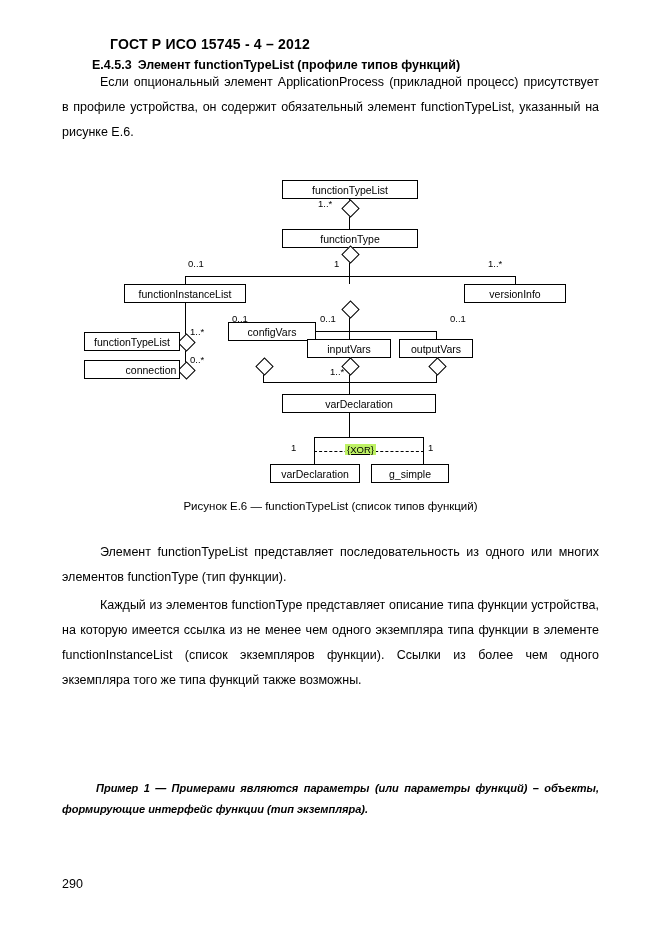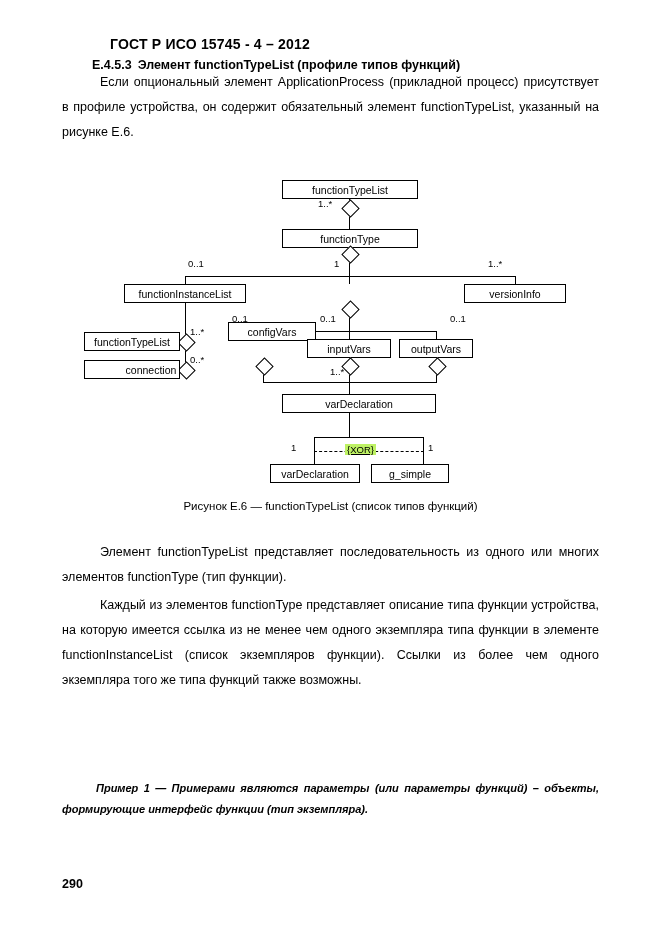--- a/index.html
+++ b/index.html
@@ -70,21 +70,20 @@
     top: 500px;
     width: 661px;
     text-align: center;
     font-size: 11.5px;
   }
   .page-number {
     position: absolute;
     left: 62px;
     top: 877px;
     font-size: 12.5px;
-    font-weight: bold;
   }
 
   
   .diagram {
     position: absolute;
     left: 0;
     top: 170px;
     width: 661px;
     height: 325px;
   }

